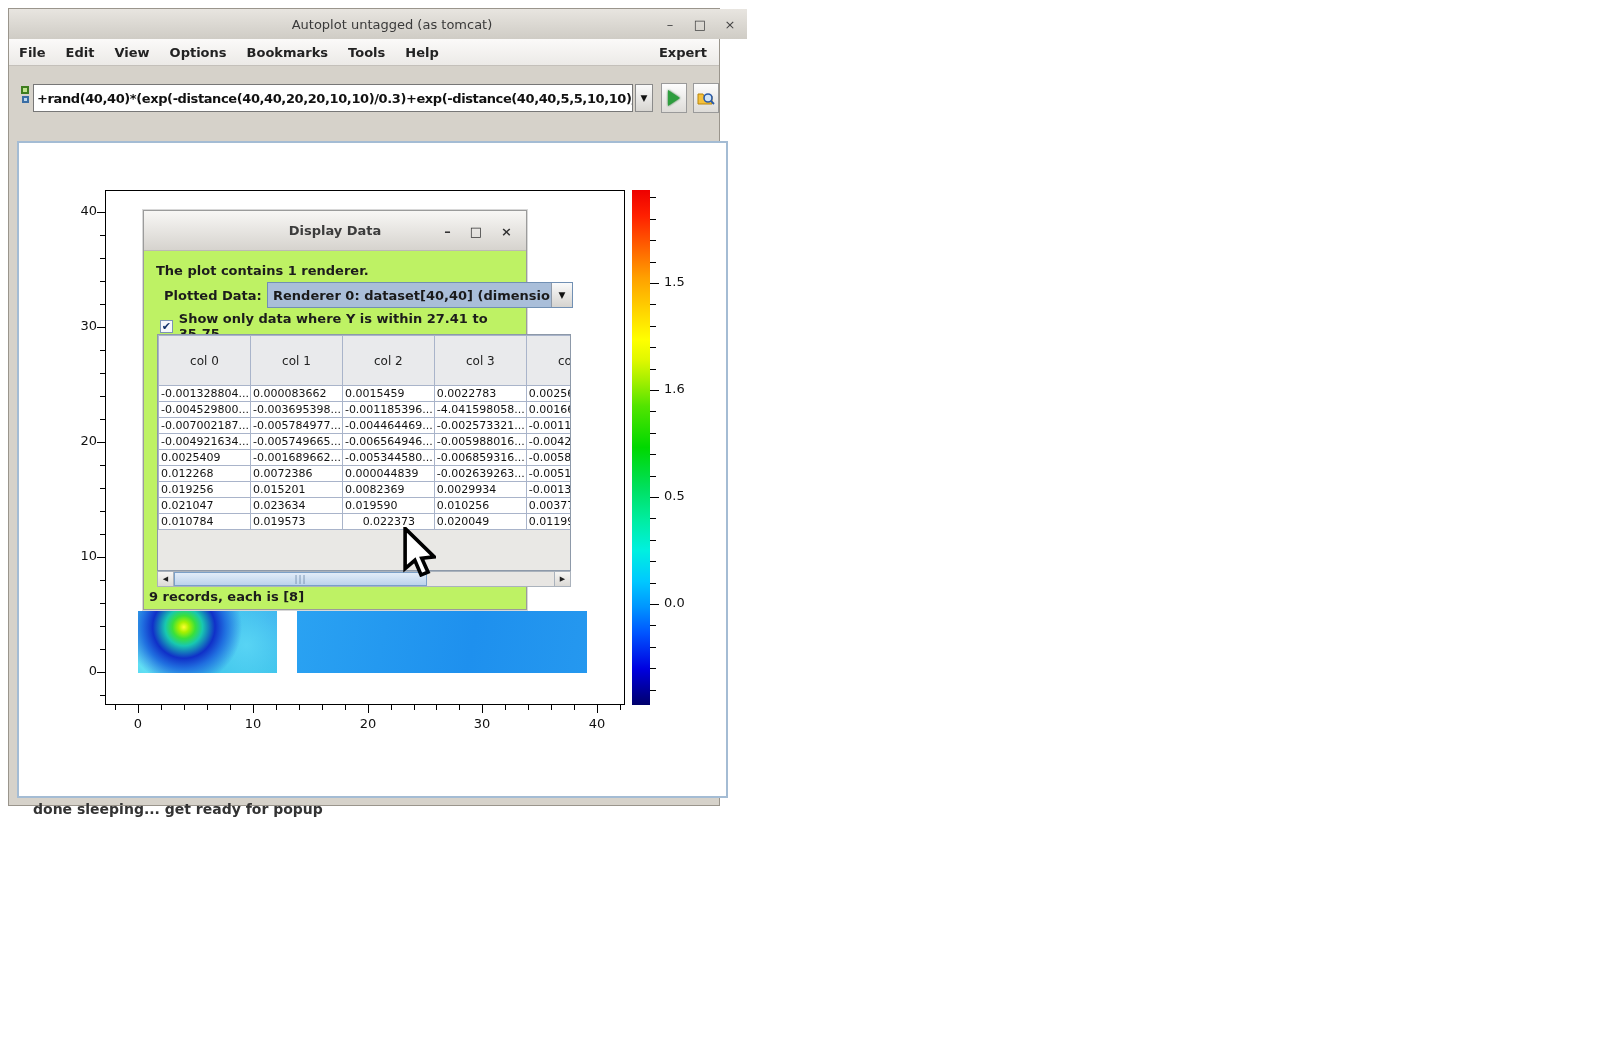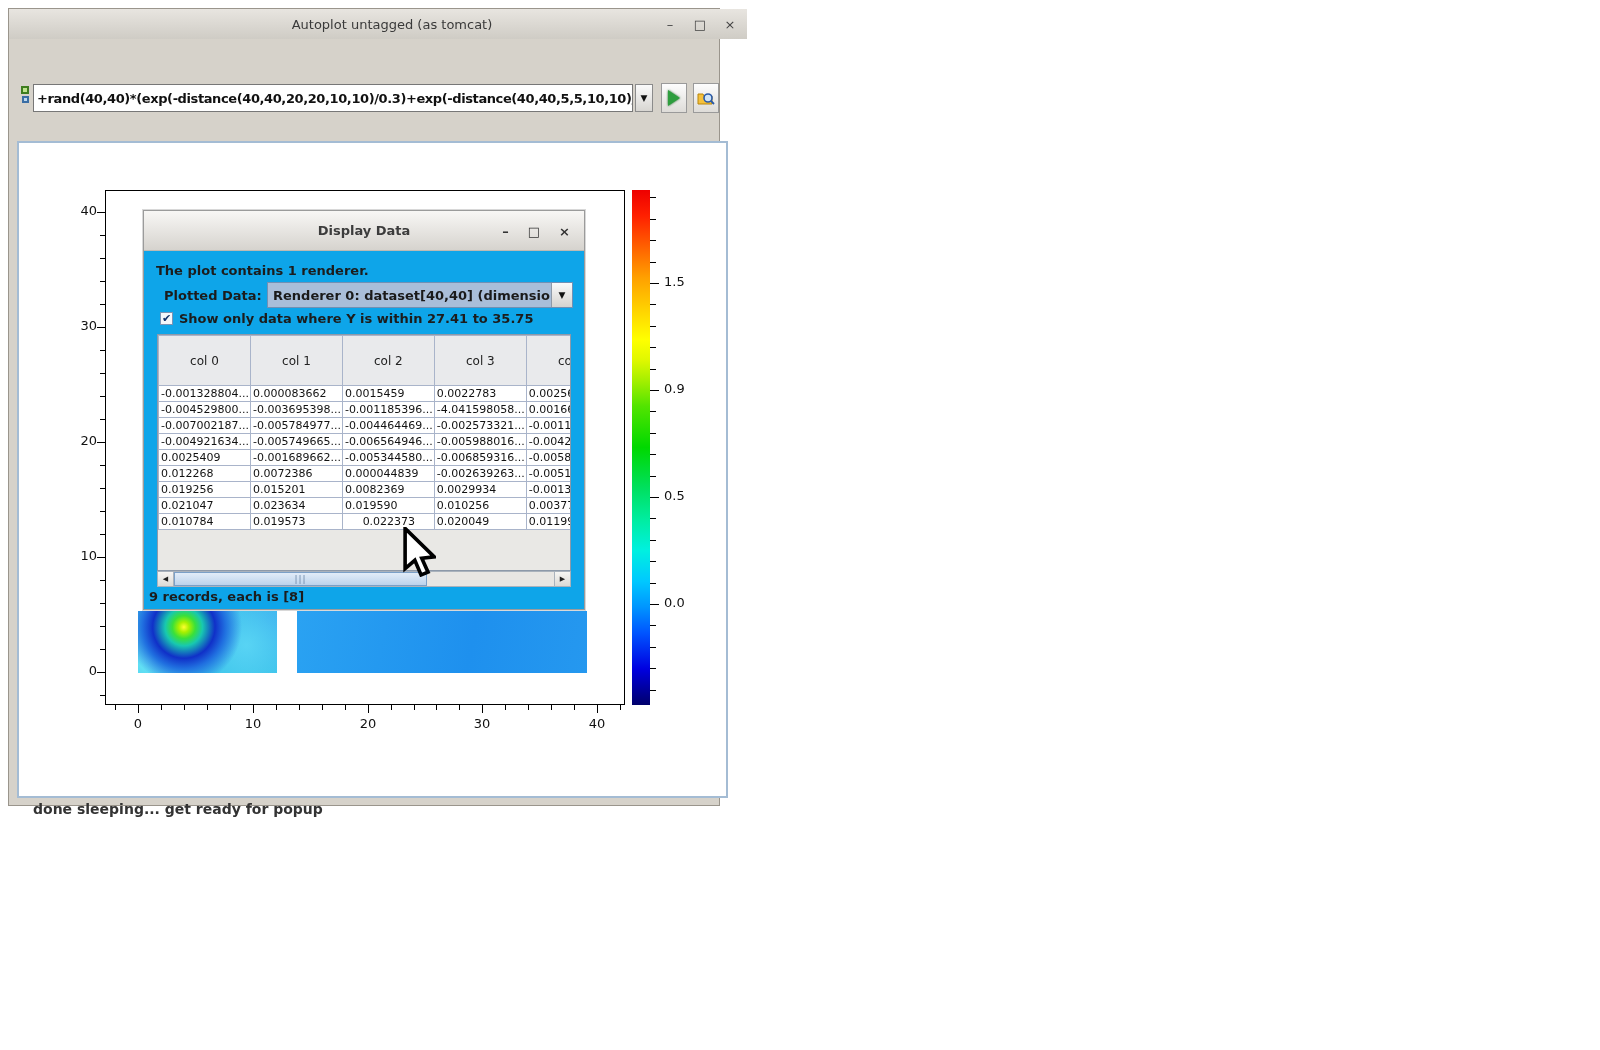--- a/index.html
+++ b/index.html
@@ -48,21 +48,21 @@
       #ff6000 89%, #ff2000 95%, #ee0000 100%);}
   .strip-left{position:absolute;left:138px;top:611px;width:139px;height:62px;background-color:#3cc4ea;
     background-image:
       radial-gradient(circle at 33% 26%, #ffff30 0%, #a8f000 5%, #3ae03a 11%, #18c8b0 18%, #1030c8 30%, #2070e0 40%, rgba(50,170,240,0) 56%),
       radial-gradient(circle at 78% 55%, #58d4f4 0%, rgba(88,212,244,0) 45%),
       radial-gradient(circle at 8% 78%, #6ae6f6 0%, rgba(106,230,246,0) 40%),
       radial-gradient(circle at 95% 15%, #3fb2ef 0%, rgba(63,178,239,0) 40%);}
   .strip-right{position:absolute;left:297px;top:611px;width:290px;height:62px;background:linear-gradient(100deg,#2aa2f2,#1e90ee 60%,#2598ef);}
 
   
-  .dialog{position:absolute;left:143px;top:210px;width:442px;height:400px;background:#0ea5e9;border:1px solid #9b9b9b;box-shadow:0 0 0 1px #d8d8d8;box-sizing:border-box;font-size:13px;color:#1c1c1c;}
+  .dialog{position:absolute;left:143px;top:210px;width:384px;height:400px;background:#bef264;border:1px solid #9b9b9b;box-shadow:0 0 0 1px #d8d8d8;box-sizing:border-box;font-size:13px;color:#1c1c1c;}
   .dlg-titlebar{position:absolute;left:0;top:0;width:100%;height:40px;background:linear-gradient(#f8f7f5,#d6d3ce);border-bottom:1px solid #bdbab4;display:flex;align-items:center;justify-content:center;font-weight:700;color:#3c3c3c;box-sizing:border-box;}
   .dlg-ctrls{position:absolute;right:14px;top:0;height:40px;display:flex;align-items:center;gap:19px;font-size:13px;font-weight:700;color:#333;}
   .dlg-line1{position:absolute;left:12px;top:52px;font-weight:700;}
   .dlg-plotted-label{position:absolute;left:20px;top:77px;font-weight:700;}
   .combo{position:absolute;left:123px;top:71px;width:306px;height:26px;background:#a9bed9;border:1px solid #7190b4;box-sizing:border-box;display:flex;align-items:center;}
   .combo-text{flex:1;padding:0 5px;font-weight:700;color:#1a1a1a;white-space:nowrap;overflow:hidden;}
   .combo-arrow{width:20px;height:100%;background:linear-gradient(#fafafa,#d5d3cf);border-left:1px solid #8f9aa8;display:flex;align-items:center;justify-content:center;font-size:9px;color:#111;}
   .chk-row{position:absolute;left:16px;top:100px;display:flex;align-items:center;}
   .chk-box{width:13px;height:13px;background:#f4f7fb;border:1px solid #7a93b4;box-sizing:border-box;display:flex;align-items:center;justify-content:center;font-size:11px;font-weight:700;color:#10306a;line-height:1;}
   .chk-label{margin-left:6px;font-weight:700;}
@@ -86,20 +86,32 @@
 
     <div class="titlebar">
       <span>Autoplot untagged (as tomcat)</span>
       <div class="win-ctrls">
         <span>–</span>
         <span>□</span>
         <span>×</span>
       </div>
     </div>
 
+    <div class="menubar">
+      <div class="menu-items">
+          <span class="menu-item">File</span>
+          <span class="menu-item">Edit</span>
+          <span class="menu-item">View</span>
+          <span class="menu-item">Options</span>
+          <span class="menu-item">Bookmarks</span>
+          <span class="menu-item">Tools</span>
+          <span class="menu-item">Help</span>
+        </div>
+      <span class="menu-item menu-right">Expert</span>
+    </div>
 
     <div class="ds-icon">
       <span class="sq1"></span>
       <span class="sq2"></span>
     </div>
     <div class="uri-field">
       <span>+rand(40,40)*(exp(-distance(40,40,20,20,10,10)/0.3)+exp(-distance(40,40,5,5,10,10)/0.2))</span>
     </div>
     <div class="uri-drop">
       <span>▼</span>
@@ -192,21 +204,21 @@
         <div class="tk" style="left: 650px; top: 561px; width: 6px; height: 1px;"></div>
         <div class="tk" style="left: 650px; top: 540px; width: 6px; height: 1px;"></div>
         <div class="tk" style="left: 650px; top: 518px; width: 6px; height: 1px;"></div>
         <div class="tk" style="left: 650px; top: 497px; width: 9px; height: 1px;"></div>
         <div class="cblab" style="left: 664px; top: 488px;">0.5</div>
         <div class="tk" style="left: 650px; top: 476px; width: 6px; height: 1px;"></div>
         <div class="tk" style="left: 650px; top: 454px; width: 6px; height: 1px;"></div>
         <div class="tk" style="left: 650px; top: 433px; width: 6px; height: 1px;"></div>
         <div class="tk" style="left: 650px; top: 411px; width: 6px; height: 1px;"></div>
         <div class="tk" style="left: 650px; top: 390px; width: 9px; height: 1px;"></div>
-        <div class="cblab" style="left: 664px; top: 381px;">0.9</div>
+        <div class="cblab" style="left: 664px; top: 381px;">1.6</div>
         <div class="tk" style="left: 650px; top: 369px; width: 6px; height: 1px;"></div>
         <div class="tk" style="left: 650px; top: 347px; width: 6px; height: 1px;"></div>
         <div class="tk" style="left: 650px; top: 326px; width: 6px; height: 1px;"></div>
         <div class="tk" style="left: 650px; top: 304px; width: 6px; height: 1px;"></div>
         <div class="tk" style="left: 650px; top: 283px; width: 9px; height: 1px;"></div>
         <div class="cblab" style="left: 664px; top: 274px;">1.5</div>
         <div class="tk" style="left: 650px; top: 262px; width: 6px; height: 1px;"></div>
         <div class="tk" style="left: 650px; top: 240px; width: 6px; height: 1px;"></div>
         <div class="tk" style="left: 650px; top: 219px; width: 6px; height: 1px;"></div>
         <div class="tk" style="left: 650px; top: 197px; width: 6px; height: 1px;"></div>

